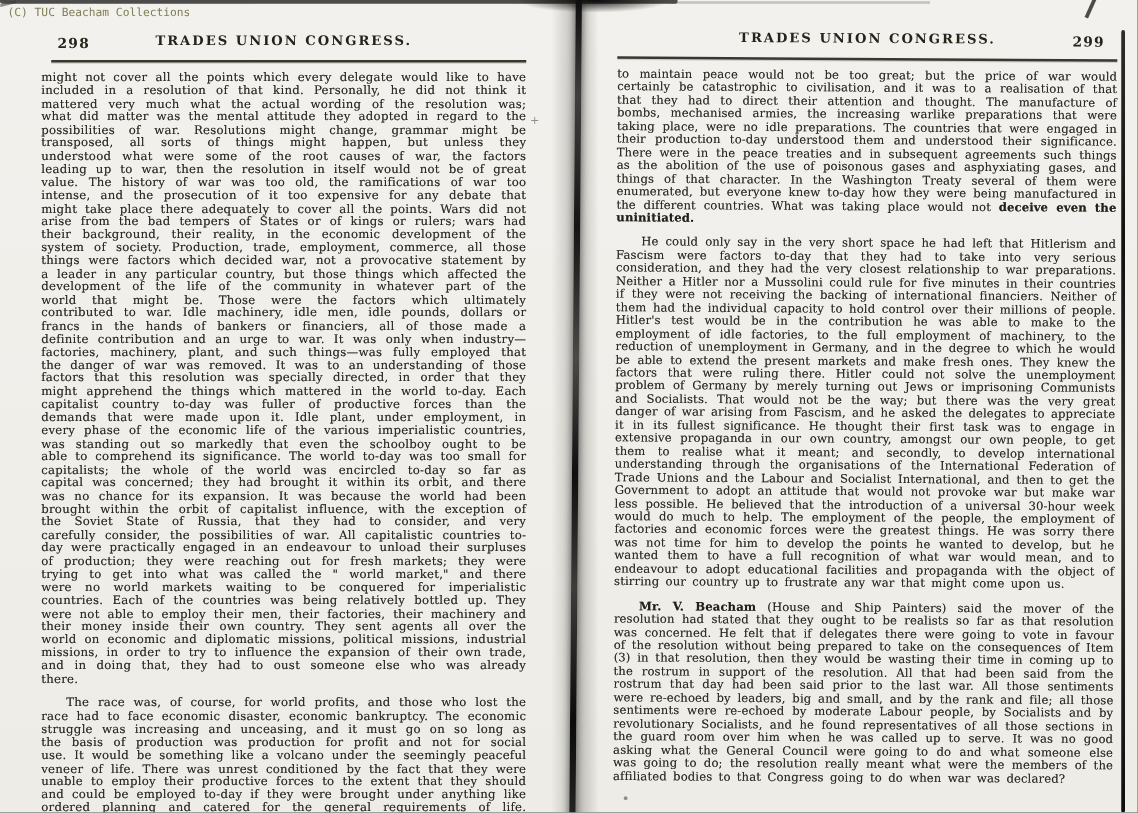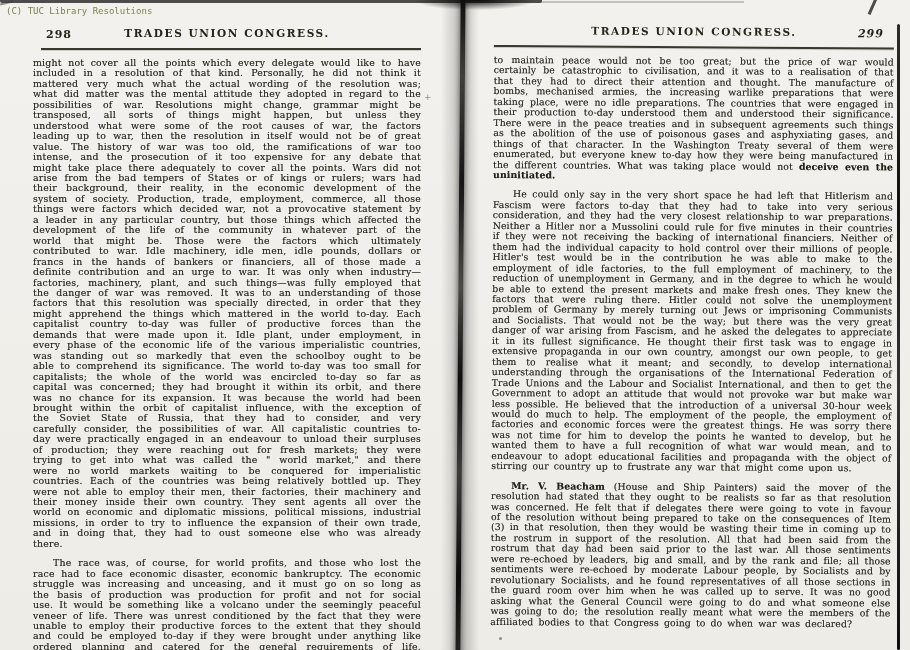--- a/index.html
+++ b/index.html
@@ -31,21 +31,21 @@
   .speck-a { position:absolute; left:499px; top:637px; width:3px; height:3px; background:rgba(50,46,40,.5); border-radius:50%; }
   .speck-b { position:absolute; left:284px; top:643px; width:3px; height:2px; background:rgba(50,46,40,.4); border-radius:50%; }
   
   .page { position:absolute; color:#2b2820; }
   .page-left  { left:33px; top:27px; width:388px; }
   .page-right { left:494px; top:24px; width:400px; transform:rotate(0.35deg); transform-origin:top left; }
   .pagehead { position:relative; height:20px; text-align:center;
     font-weight:bold; font-size:10.5px; letter-spacing:1.6px; color:#262318; white-space:nowrap; }
   .pnum { position:absolute; top:1px; font-size:11px; letter-spacing:1px; }
   .page-left  .pnum { left:13px;text-align:right; }
-  .page-right .pnum { right:10px;font-style:italic; }
+  .page-right .pnum { right:10px; }
   .rule { height:2px; background:#3a372f; margin-top:1px; box-shadow:0 1px 0 rgba(0,0,0,.14); }
   .page-left  .rule { margin-left:8px; }
   .pagebody {
     margin-top:8px; text-align:justify; color:#2c2a22;
     font-size:9.4px; line-height:10.45px; letter-spacing:.2px; word-spacing:3px;
     text-shadow:0 0 .5px rgba(42,38,30,.55);
   }
   .page-right .pagebody { font-size:9.3px; letter-spacing:.1px; word-spacing:2px; }
   .pagebody p { margin:0 0 9px 0; text-indent:20px; }
   .pagebody p.noindent { text-indent:0; }
@@ -61,21 +61,21 @@
   <div class="edge-top-faint"></div>
   <div class="gutter-soft"></div>
   <div class="gutter-line"></div>
   <div class="edge-right"></div>
   <div class="edge-right-tick"></div>
   <div class="corner-mark-tl"></div>
   <div class="speck-a"></div>
   <div class="speck-b"></div>
   <div class="plus-mark">+</div>
 
-  <div class="watermark">(C) TUC Library Resolutions</div>
+  <div class="watermark">(C) TUC Beacham Collections</div>
 
   <section class="page page-left">
     <div class="pagehead">
       <span class="pnum">298</span>
       <span class="ptitle">TRADES UNION CONGRESS.</span>
     </div>
     <div class="rule"></div>
     <div class="pagebody">
       <p class="noindent">might not cover all the points which every delegate would like to have included in a resolution of that kind. Personally, he did not think it mattered very much what the actual wording of the resolution was; what did matter was the mental attitude they adopted in regard to the possibilities of war. Resolutions might change, grammar might be transposed, all sorts of things might happen, but unless they understood what were some of the root causes of war, the factors leading up to war, then the resolution in itself would not be of great value. The history of war was too old, the ramifications of war too intense, and the prosecution of it too expensive for any debate that might take place there adequately to cover all the points. Wars did not arise from the bad tempers of States or of kings or rulers; wars had their background, their reality, in the economic development of the system of society. Production, trade, employment, commerce, all those things were factors which decided war, not a provocative statement by a leader in any particular country, but those things which affected the development of the life of the community in whatever part of the world that might be. Those were the factors which ultimately contributed to war. Idle machinery, idle men, idle pounds, dollars or francs in the hands of bankers or financiers, all of those made a definite contribution and an urge to war. It was only when industry—factories, machinery, plant, and such things—was fully employed that the danger of war was removed. It was to an understanding of those factors that this resolution was specially directed, in order that they might apprehend the things which mattered in the world to-day. Each capitalist country to-day was fuller of productive forces than the demands that were made upon it. Idle plant, under employment, in every phase of the economic life of the various imperialistic countries, was standing out so markedly that even the schoolboy ought to be able to comprehend its significance. The world to-day was too small for capitalists; the whole of the world was encircled to-day so far as capital was concerned; they had brought it within its orbit, and there was no chance for its expansion. It was because the world had been brought within the orbit of capitalist influence, with the exception of the Soviet State of Russia, that they had to consider, and very carefully consider, the possibilities of war. All capitalistic countries to-day were practically engaged in an endeavour to unload their surpluses of production; they were reaching out for fresh markets; they were trying to get into what was called the " world market," and there were no world markets waiting to be conquered for imperialistic countries. Each of the countries was being relatively bottled up. They were not able to employ their men, their factories, their machinery and their money inside their own country. They sent agents all over the world on economic and diplomatic missions, political missions, industrial missions, in order to try to influence the expansion of their own trade, and in doing that, they had to oust someone else who was already there.</p>
       <p>The race was, of course, for world profits, and those who lost the race had to face economic disaster, economic bankruptcy. The economic struggle was increasing and unceasing, and it must go on so long as the basis of production was production for profit and not for social use. It would be something like a volcano under the seemingly peaceful veneer of life. There was unrest conditioned by the fact that they were unable to employ their productive forces to the extent that they should and could be employed to-day if they were brought under anything like ordered planning and catered for the general requirements of life. Frightful and catastrophic wars were seriously threatening civilisation to-day. He thought the price</p>

